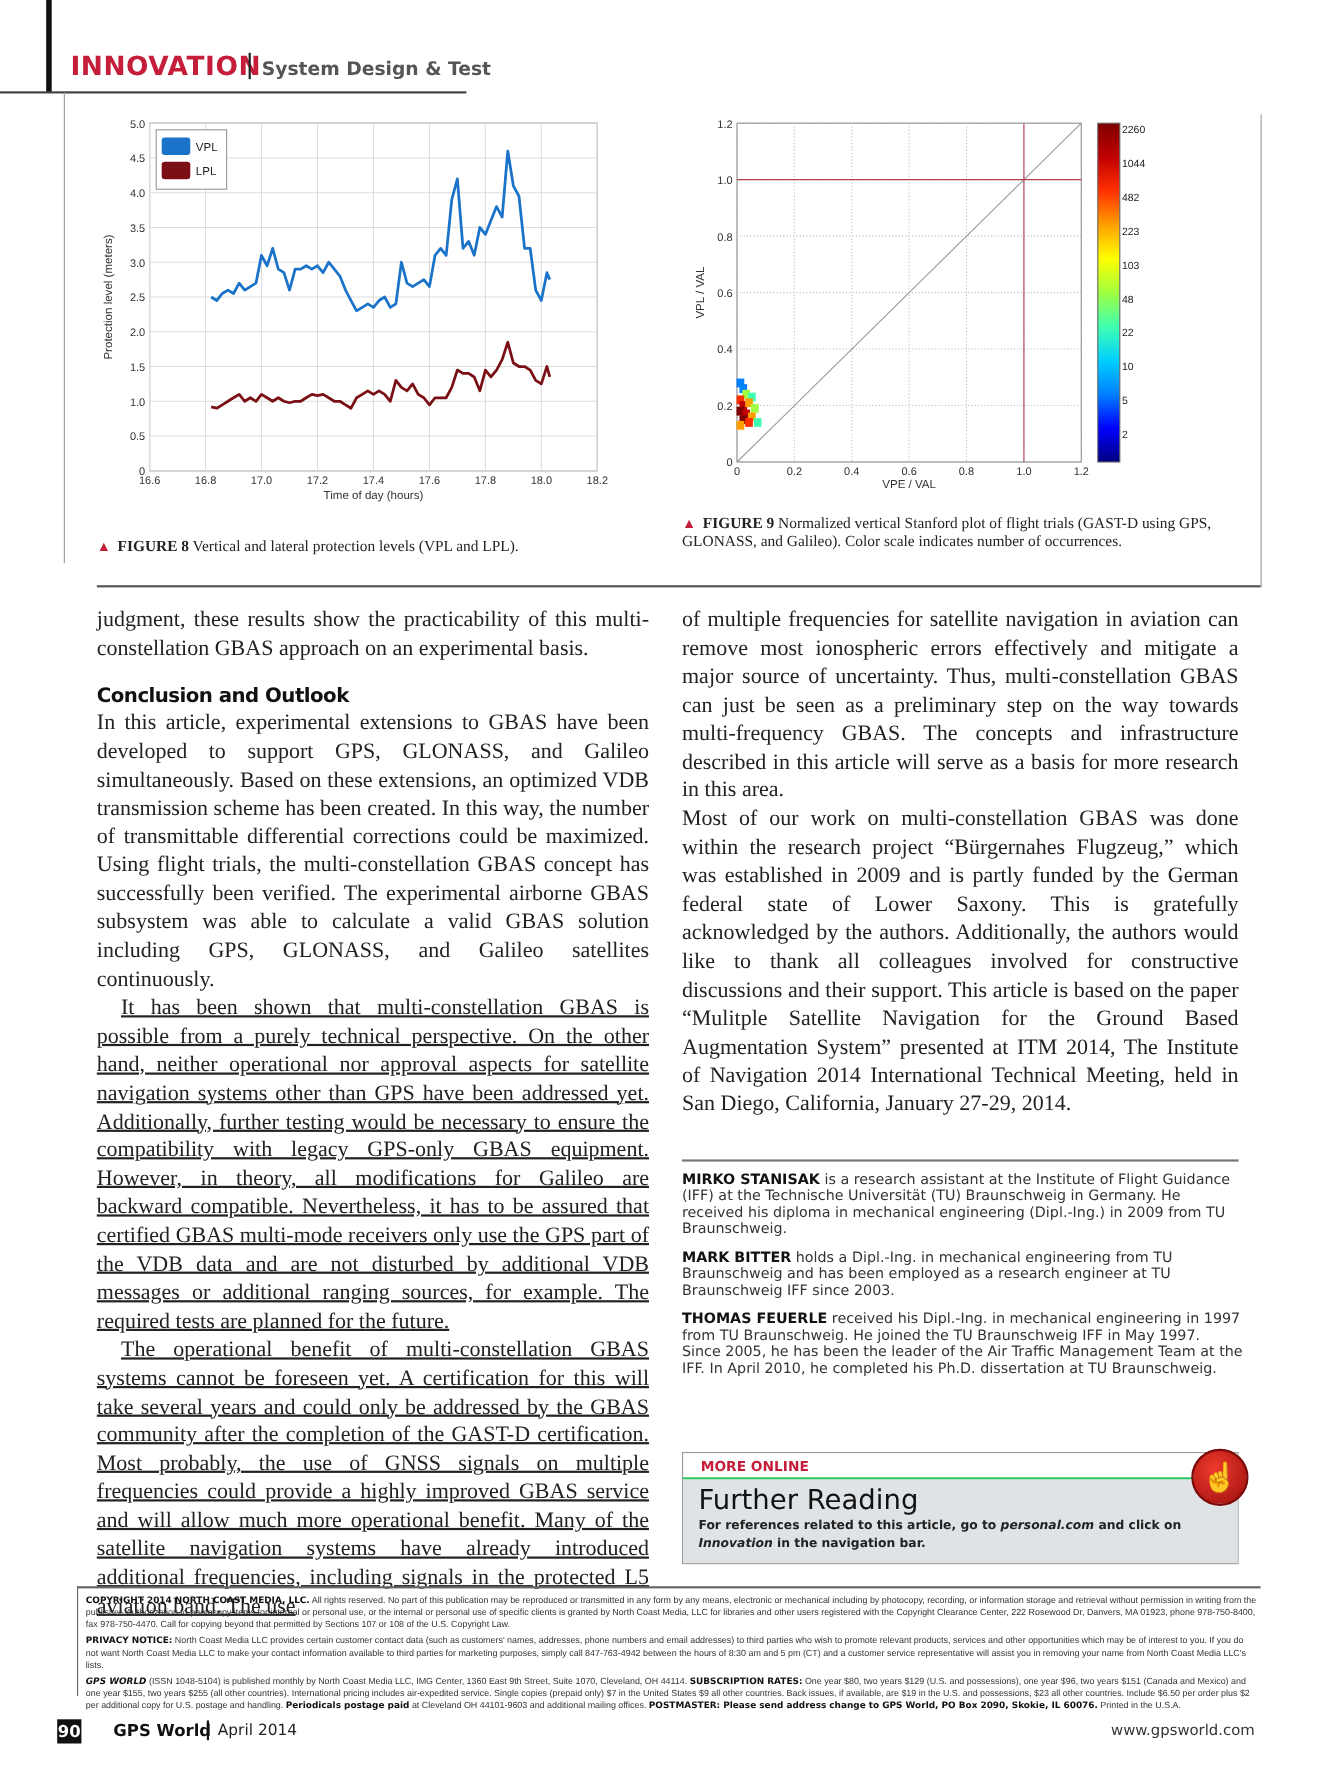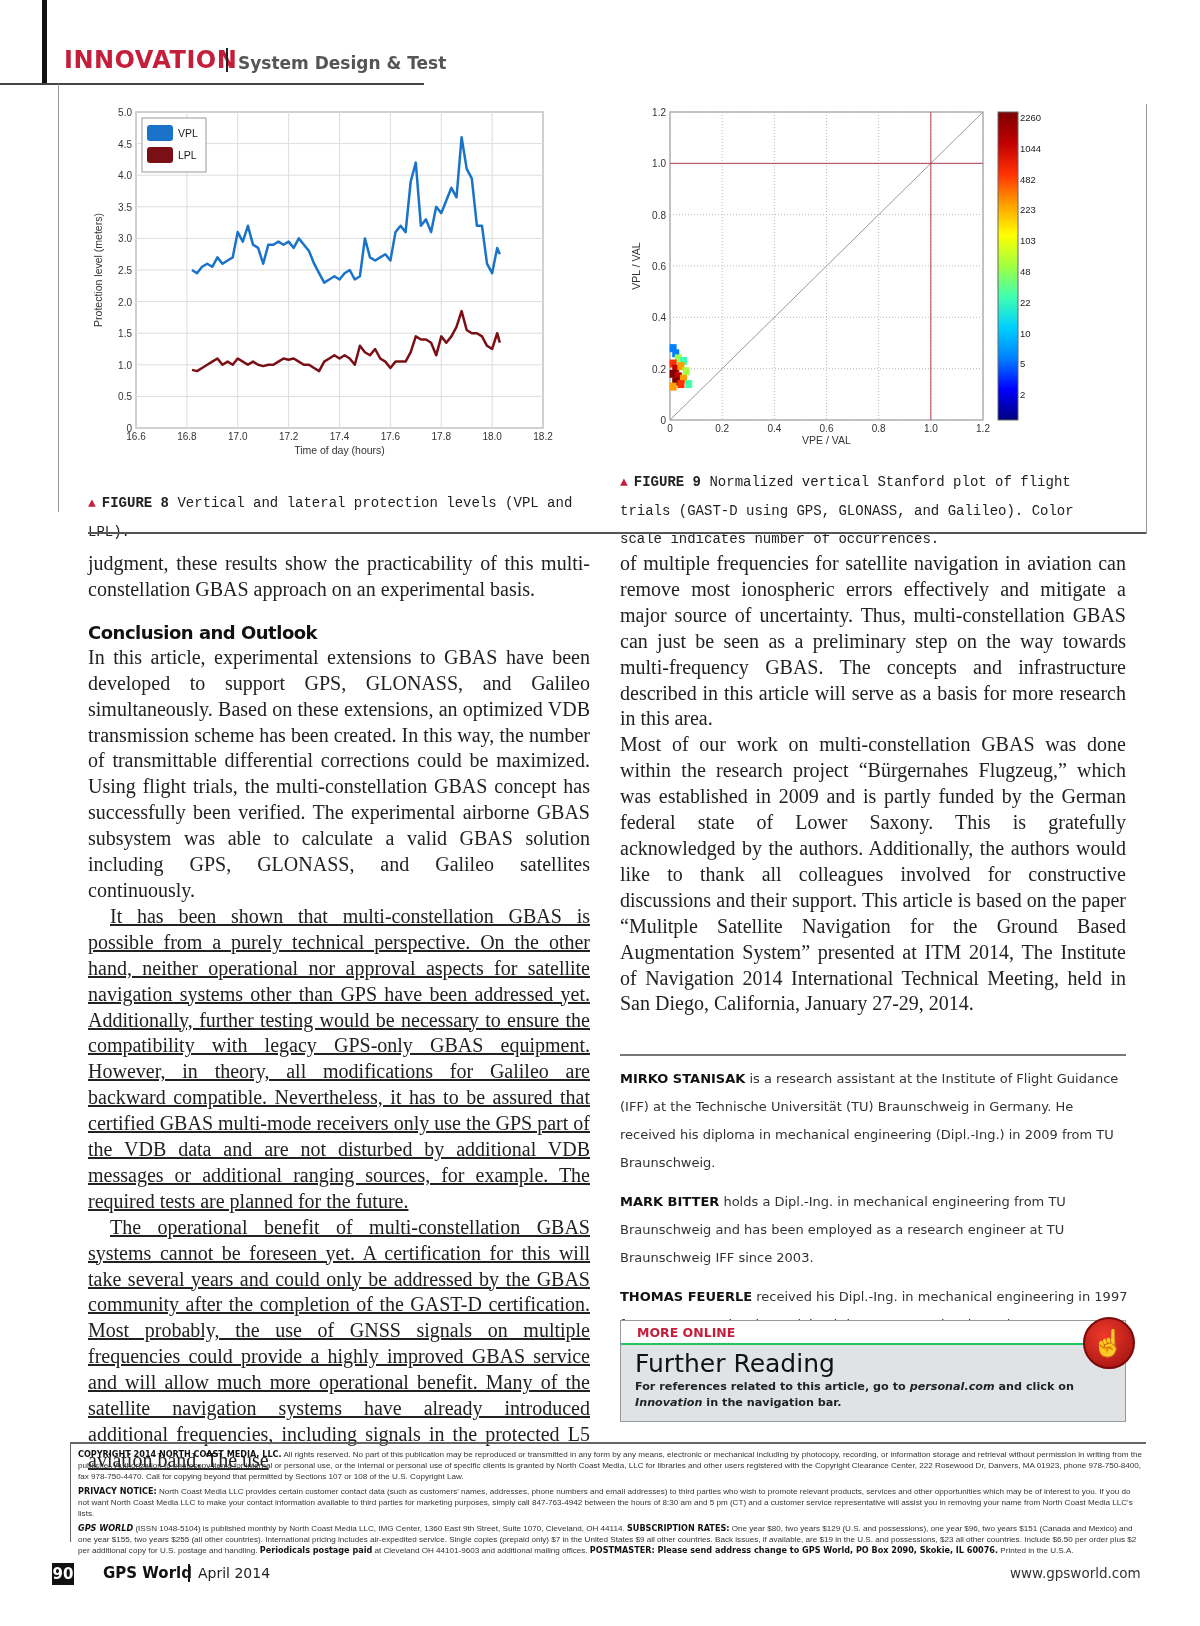--- a/index.html
+++ b/index.html
@@ -5,34 +5,34 @@
   html,body{margin:0;padding:0;background:#fff;}
   body{width:1200px;height:1626px;position:relative;overflow:hidden;font-family:"Liberation Sans",sans-serif;color:#222;}
   .abs{position:absolute;}
   .vbar{left:42px;top:0;width:5px;height:84px;background:#111;}
   .hrule-top{left:0;top:83px;width:424px;height:1.5px;background:#444;}
   .vline-left{left:58px;top:84px;width:1px;height:428px;background:#999;}
   .header-title{left:64px;top:46px;font-size:24px;font-weight:bold;color:#c41e3a;letter-spacing:0.5px;font-family:"DejaVu Sans",sans-serif;}
   .header-sep{left:226px;top:48px;width:2px;height:24px;background:#222;}
   .header-sub{left:238px;top:53px;font-size:17px;font-weight:bold;color:#555;font-family:"DejaVu Sans",sans-serif;}
   .vline-right{left:1146px;top:104px;width:1px;height:430px;background:#999;}
-  .caption{font-size:14px;line-height:28px;color:#222;font-family:Liberation Mono, monospace;}
+  .caption{font-size:14px;line-height:16px;color:#222;font-family:Liberation Serif, serif;}
   .caption b{font-weight:bold;}
   .tri{color:#c41e3a;font-size:13px;margin-right:6px;}
   .fig8-cap{left:88px;top:489px;width:520px;}
   .fig9-cap{left:620px;top:468px;width:500px;}
   .rule-mid{left:88px;top:532px;width:1058px;height:1.5px;background:#555;}
   .body-text{font-family:"Liberation Serif",serif;font-size:20px;line-height:25.9px;color:#222;text-align:justify;}
   .col-left{left:88px;top:551px;width:502px;}
   .col-right{left:620px;top:551px;width:506px;}
   .body-text p{margin:0;}
   .body-text p.indent{text-indent:22px;text-decoration:underline;}
   .sec-head{font-family:"DejaVu Sans",sans-serif;font-weight:bold;font-size:18px;line-height:24px;margin-top:18px;color:#111;letter-spacing:-0.5px;}
   .bio-rule{left:620px;top:1054px;width:506px;height:2px;background:#777;}
-  .bios{left:620px;top:1065px;width:510px;font-family:"DejaVu Sans",sans-serif;font-size:13px;line-height:28px;color:#333;}
+  .bios{left:620px;top:1065px;width:510px;font-family:"DejaVu Sans",sans-serif;font-size:13px;line-height:15px;color:#333;}
   .bios p{margin:0 0 11px 0;}
   .bios b{color:#111;}
   .more{left:620px;top:1320px;width:504px;height:100px;border:1.5px solid #999;background:#fff;}
   .more-top{height:22px;padding-left:16px;font-family:"DejaVu Sans",sans-serif;font-weight:bold;font-size:12.5px;color:#c41e3a;line-height:24px;border-bottom:2px solid #22c55e;}
   .more-body{position:absolute;top:24px;left:0;right:0;bottom:0;background:#dfe3e6;padding:4px 14px;}
   .more-title{font-family:"DejaVu Sans",sans-serif;font-size:25px;color:#111;line-height:30px;}
   .more-desc{font-family:"DejaVu Sans",sans-serif;font-weight:bold;font-size:11.2px;color:#222;line-height:16px;}
   .hand{right:-10px;top:-4px;width:48px;height:48px;border-radius:50%;background:radial-gradient(circle at 40% 35%,#ef3b2c,#9b0d0d);border:2px solid #7a0a0a;display:flex;align-items:center;justify-content:center;color:#fff;font-size:26px;}
   .foot-rule{left:70px;top:1442px;width:1076px;height:2px;background:#666;}
   .foot-vline{left:70px;top:1442px;width:1px;height:100px;background:#666;}

